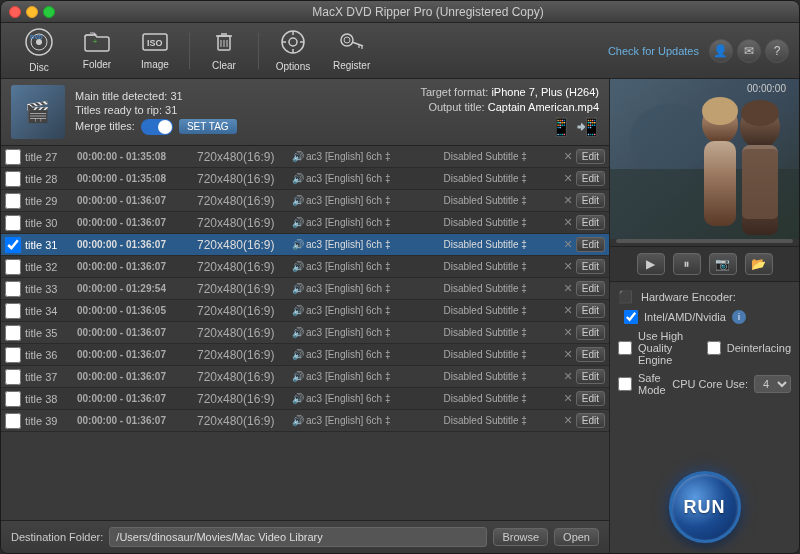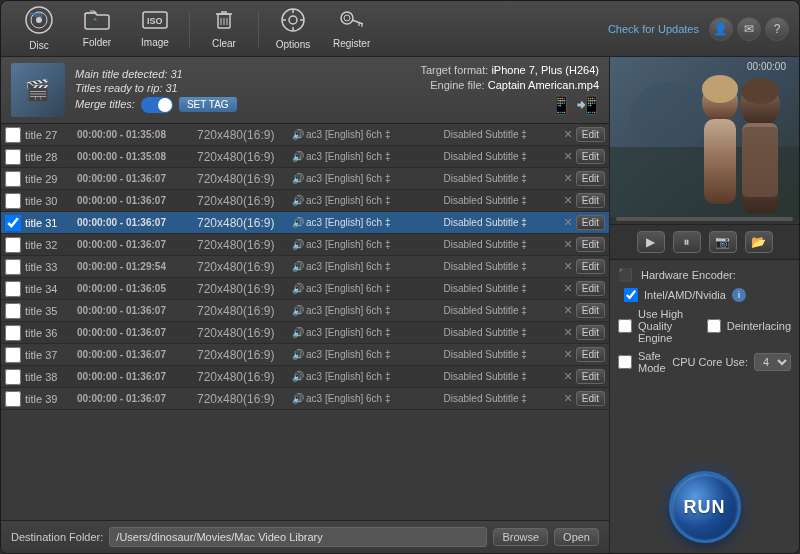--- a/index.html
+++ b/index.html
@@ -149,21 +149,20 @@
       justify-content: center;
       font-size: 20px;
     }
     .info-details {
       flex: 1;
     }
     .info-line {
       font-size: 11px;
       color: #ddd;
       margin-bottom: 2px;
-      font-style: italic;
     }
     .merge-row {
       display: flex;
       align-items: center;
       gap: 6px;
       margin-top: 3px;
     }
     .toggle-switch {
       width: 32px;
       height: 16px;
@@ -460,20 +459,28 @@
       letter-spacing: 1px;
     }
     
     input[type="checkbox"] { cursor: pointer; }
   </style>
 </head>
 <body>
 
 <div class="window">
 
+  <div class="title-bar">
+    <div class="traffic-lights">
+      <div class="traffic-light tl-red"></div>
+      <div class="traffic-light tl-yellow"></div>
+      <div class="traffic-light tl-green"></div>
+    </div>
+    <span class="title-text">MacX DVD Ripper Pro (Unregistered Copy)</span>
+  </div>
 
   <div class="toolbar">
 
     <div class="toolbar-btn">
       <span class="toolbar-icon">
         <svg width="28" height="28" viewBox="0 0 28 28">
           <circle cx="14" cy="14" r="13" fill="none" stroke="#ccc" stroke-width="1.5"></circle>
           <circle cx="14" cy="14" r="8" fill="none" stroke="#ccc" stroke-width="1"></circle>
           <circle cx="14" cy="14" r="3" fill="#ccc"></circle>
           <text x="5" y="11" font-size="6" fill="#4a8ad0" font-weight="bold">DVD</text>
@@ -575,21 +582,21 @@
             </div>
             <button class="set-tag-btn">SET TAG</button>
           </div>
         </div>
         <div class="target-info">
           <div class="target-line">
             <span>Target format:</span>
             <span style="color:#fff;font-weight:500">iPhone 7, Plus (H264)</span>
           </div>
           <div class="target-line">
-            <span>Engine file:</span>
+            <span>Output title:</span>
             <span style="color:#fff">Captain American.mp4</span>
           </div>
           <div class="device-icons">
             <span class="device-icon">📱</span>
             <span class="device-icon">📲</span>
           </div>
         </div>
       </div>
 
       <div class="table-container" id="table-container">

